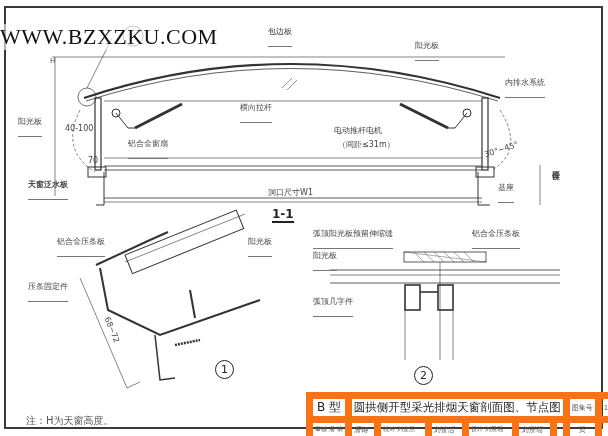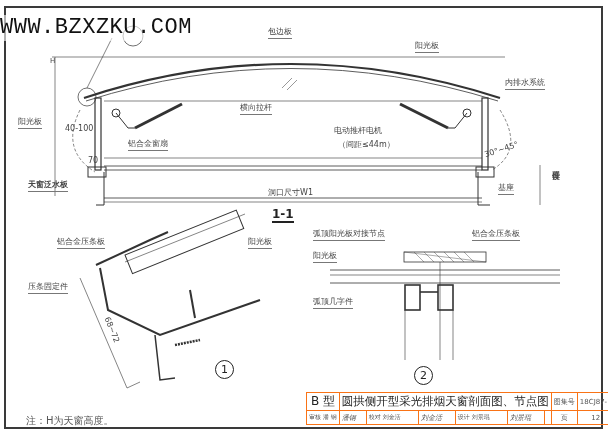--- a/index.html
+++ b/index.html
@@ -1,36 +1,36 @@
 <!DOCTYPE html>
 <html><head>
 <meta charset="utf-8">
 <style>
   html, body { margin: 0; padding: 0; background: #ffffff; }
   body { width: 608px; height: 436px; position: relative; overflow: hidden;
          font-family: "DejaVu Sans", sans-serif; color: #333; }
   .sheet { position: absolute; left: 4px; top: 6px; width: 599px; height: 423px;
            border: 2px solid #3a3a3a; box-sizing: border-box; background: #fff; }
-  .watermark { position: absolute; left: 0px; top: 15px; font-family: Liberation Mono, monospace;
+  .watermark { position: absolute; left: 0px; top: 24px; font-family: Liberation Serif, serif;
                font-size: 22px; color: #111; letter-spacing: 0.5px; background: rgba(255,255,255,0.6);
                line-height: 26px; padding-right: 2px; }
   svg.draw { position: absolute; left: 0; top: 0; }
   .lbl { position: absolute; font-size: 8px; color: #444; white-space: nowrap; line-height: 10px; }
-  .lbl.u { border-bottom: 1px solid #777; padding-bottom: 1px; }
+  .lbl.u { border-bottom: 1px solid #777; padding-bottom: 9px; }
   .sec-title { position: absolute; left: 272px; top: 208px; font-size: 12px; font-weight: bold;
                color: #222; border-bottom: 2px solid #222; line-height: 13px; }
   .node-title { position: absolute; left: 414px; top: 366px; font-size: 13px; color: #222;
                 display: flex; align-items: center; gap: 4px; }
   .circ { display: inline-flex; width: 19px; height: 19px; border: 1.3px solid #222; border-radius: 50%;
           align-items: center; justify-content: center; font-size: 11px; color: #222; box-sizing: border-box; }
   .node1 { position: absolute; left: 215px; top: 358px; }
   .note { position: absolute; left: 26px; top: 414px; font-size: 10px; color: #555; }
   .vert { position: absolute; writing-mode: vertical-rl; font-size: 8px; color: #444; }
   table.tb { position: absolute; left: 306px; top: 392px; border-collapse: collapse; }
-  table.tb td { border: 1px solid #f97316; padding: 0 2px; font-size: 7px; color: #555; height: 13px; white-space: nowrap; }
+  table.tb td { border: 7px solid #f97316; padding: 0 2px; font-size: 7px; color: #555; height: 13px; white-space: nowrap; }
   table.tb td.big { font-size: 12px; color: #222; }
   table.tb td.title { font-size: 11.5px; color: #222; }
   .sig { font-style: italic; font-family: "DejaVu Serif", serif; color: #222; }
 </style>
 </head>
 <body>
 
 <div class="sheet"></div>
 
 <svg class="draw" width="608" height="436">
@@ -104,36 +104,36 @@
 
 <div class="lbl u" style="left:268px;top:27px;">包边板</div>
 <div class="lbl u" style="left:415px;top:41px;">阳光板</div>
 <div class="lbl u" style="left:505px;top:78px;">内排水系统</div>
 <div class="lbl" style="left:50px;top:56px;font-size:7px;">H</div>
 <div class="lbl u" style="left:18px;top:117px;">阳光板</div>
 <div class="lbl" style="left:65px;top:124px;">40-100</div>
 <div class="lbl u" style="left:240px;top:103px;">横向拉杆</div>
 <div class="lbl u" style="left:128px;top:139px;">铝合金窗扇</div>
 <div class="lbl" style="left:334px;top:126px;">电动推杆电机</div>
-<div class="lbl" style="left:338px;top:140px;">（间距≤44m）</div>
+<div class="lbl" style="left:338px;top:140px;">（间距≤31m）</div>
 <div class="lbl" style="left:88px;top:150px;margin-top:6px;">70</div>
 <div class="lbl" style="left:484px;top:145px;transform:rotate(-18deg);">30°~45°</div>
 <div class="lbl u" style="left:28px;top:180px;font-weight:bold;">天窗泛水板</div>
 <div class="lbl u" style="left:498px;top:183px;">基座</div>
 <div class="lbl" style="left:268px;top:188px;">洞口尺寸W1</div>
 <div class="vert" style="left:549px;top:165px;">按工程设计</div>
 <div class="sec-title">1-1</div>
 
 <div class="lbl u" style="left:57px;top:237px;">铝合金压条板</div>
 <div class="lbl u" style="left:248px;top:237px;">阳光板</div>
 <div class="lbl u" style="left:28px;top:282px;">压条固定件</div>
 <div class="lbl" style="left:98px;top:325px;transform:rotate(68deg);">68~72</div>
 <div class="node1"><span class="circ">1</span></div>
 
-<div class="lbl u" style="left:313px;top:229px;">弧顶阳光板对接节点</div>
+<div class="lbl u" style="left:313px;top:229px;">弧顶阳光板预留伸缩缝</div>
 <div class="lbl u" style="left:472px;top:229px;">铝合金压条板</div>
 <div class="lbl u" style="left:313px;top:251px;">阳光板</div>
 <div class="lbl u" style="left:313px;top:297px;">弧顶几字件</div>
 <div class="node-title">
   <span class="circ">2</span>
 </div>
 
 <div class="note">注：H为天窗高度。</div>
 
 <table class="tb">

